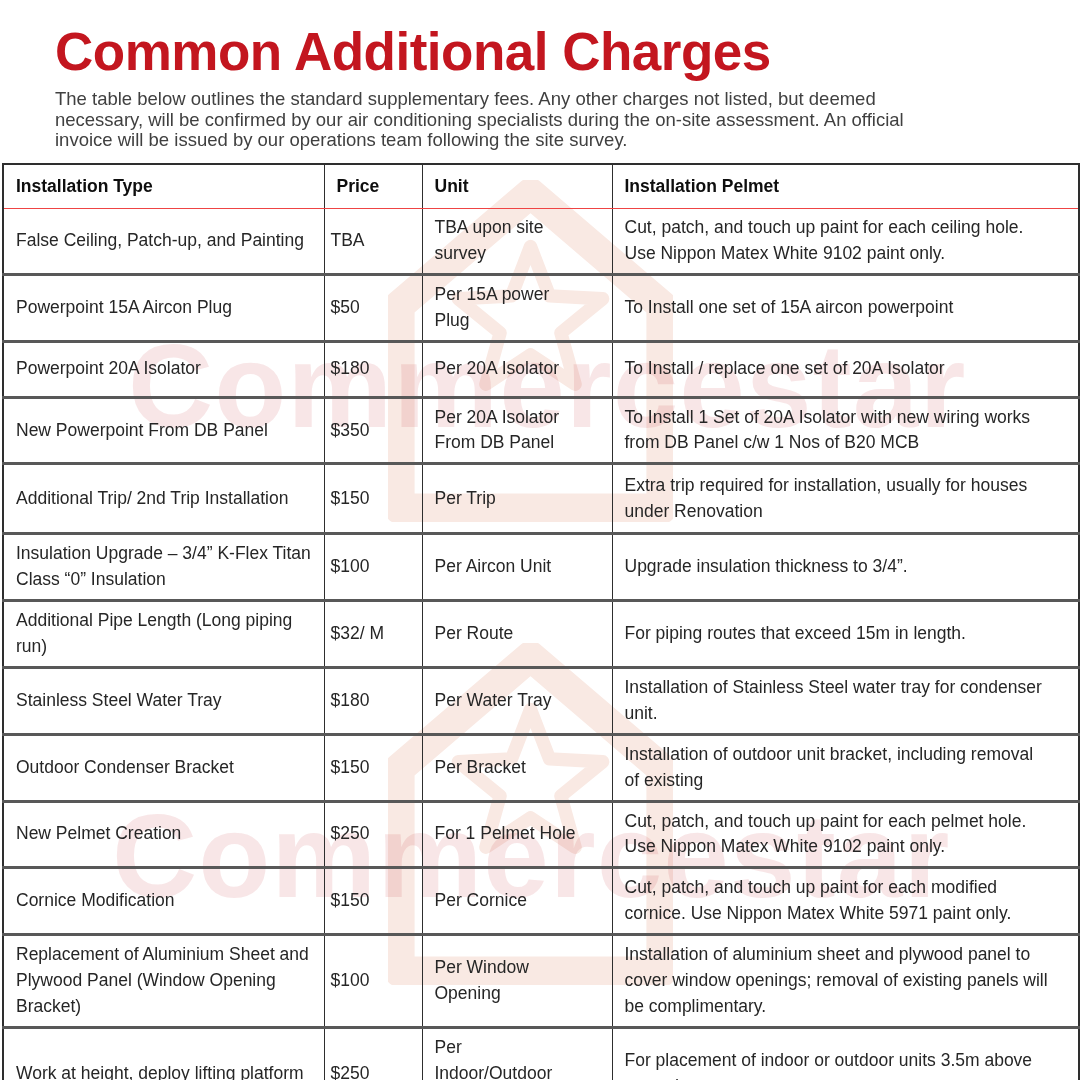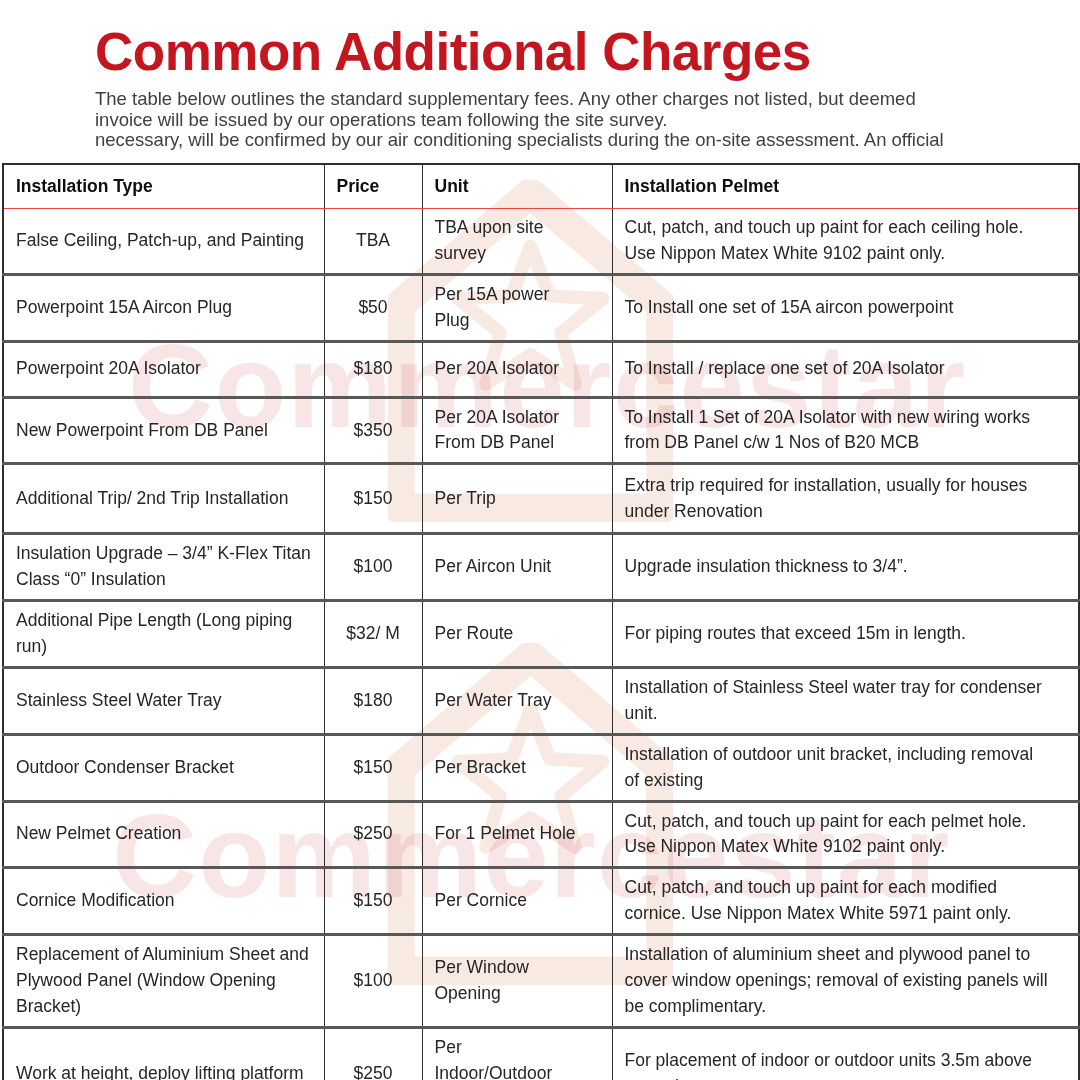--- a/index.html
+++ b/index.html
@@ -27,21 +27,21 @@
     font-size: 118px;
     font-weight: 800;
     letter-spacing: 1px;
     white-space: nowrap;
     color: rgba(201, 64, 70, 0.13);
   }
   .wm-word.word-a { left: 128px; top: 318px; }
   .wm-word.word-b { left: 112px; top: 788px; }
 
   
-  .doc-header { position: relative; z-index: 1; padding-left: 40px; }
+  .doc-header { position: relative; z-index: 1; }
   h1.page-title {
     margin: 24px 0 0 55px;
     font-size: 53px;
     line-height: 1.05;
     font-weight: 800;
     letter-spacing: -0.5px;
     color: #c3161f;
   }
   .intro {
     margin: 9px 55px 0 55px;
@@ -80,21 +80,21 @@
   thead tr { height: 44px; }
   thead th {
     text-align: left;
     font-weight: 700;
     color: #0e0e0e;
     border-bottom: 1px solid #ef4444;
   }
   tbody tr td { border-top: 3px solid #585858; }
   tbody tr:first-child td { border-top: none; }
 
-  td.cell-price { text-align: center; padding: 6px 6px; }
+  td.cell-price { padding: 6px 6px; }
   td.cell-unit  { padding-right: 28px; }
   td.cell-details { padding-right: 30px; }
 
   tbody tr:nth-child(1)  { height: 66px; }
   tbody tr:nth-child(2)  { height: 66px; }
   tbody tr:nth-child(3)  { height: 56px; }
   tbody tr:nth-child(4)  { height: 66px; }
   tbody tr:nth-child(5)  { height: 70px; }
   tbody tr:nth-child(6)  { height: 62px; }
   tbody tr:nth-child(7)  { height: 64px; }
@@ -118,22 +118,22 @@
     <polygon points="150,70 170,122 226,125 182,161 197,215 150,184 103,215 118,161 74,125 130,122" fill="#ffffff" stroke="#f9e9e3" stroke-width="14" stroke-linejoin="round"></polygon>
   </svg>
   <div class="wm-word word-a">Commercestar</div>
   <div class="wm-word word-b">Commercestar</div>
 </div>
 
 <div class="doc-header">
   <h1 class="page-title">Common Additional Charges</h1>
   <p class="intro">
     <span class="intro-line">The table below outlines the standard supplementary fees. Any other charges not listed, but deemed</span>
+    <span class="intro-line">necessary, will be confirmed by our air conditioning specialists during the on-site assessment. An official</span>
     <span class="intro-line">invoice will be issued by our operations team following the site survey.</span>
-    <span class="intro-line">necessary, will be confirmed by our air conditioning specialists during the on-site assessment. An official</span>
   </p>
 </div>
 
 <table class="charges">
   <colgroup>
     <col class="c1">
       <col class="c2">
       <col class="c3">
       <col class="c4">
   </colgroup>

